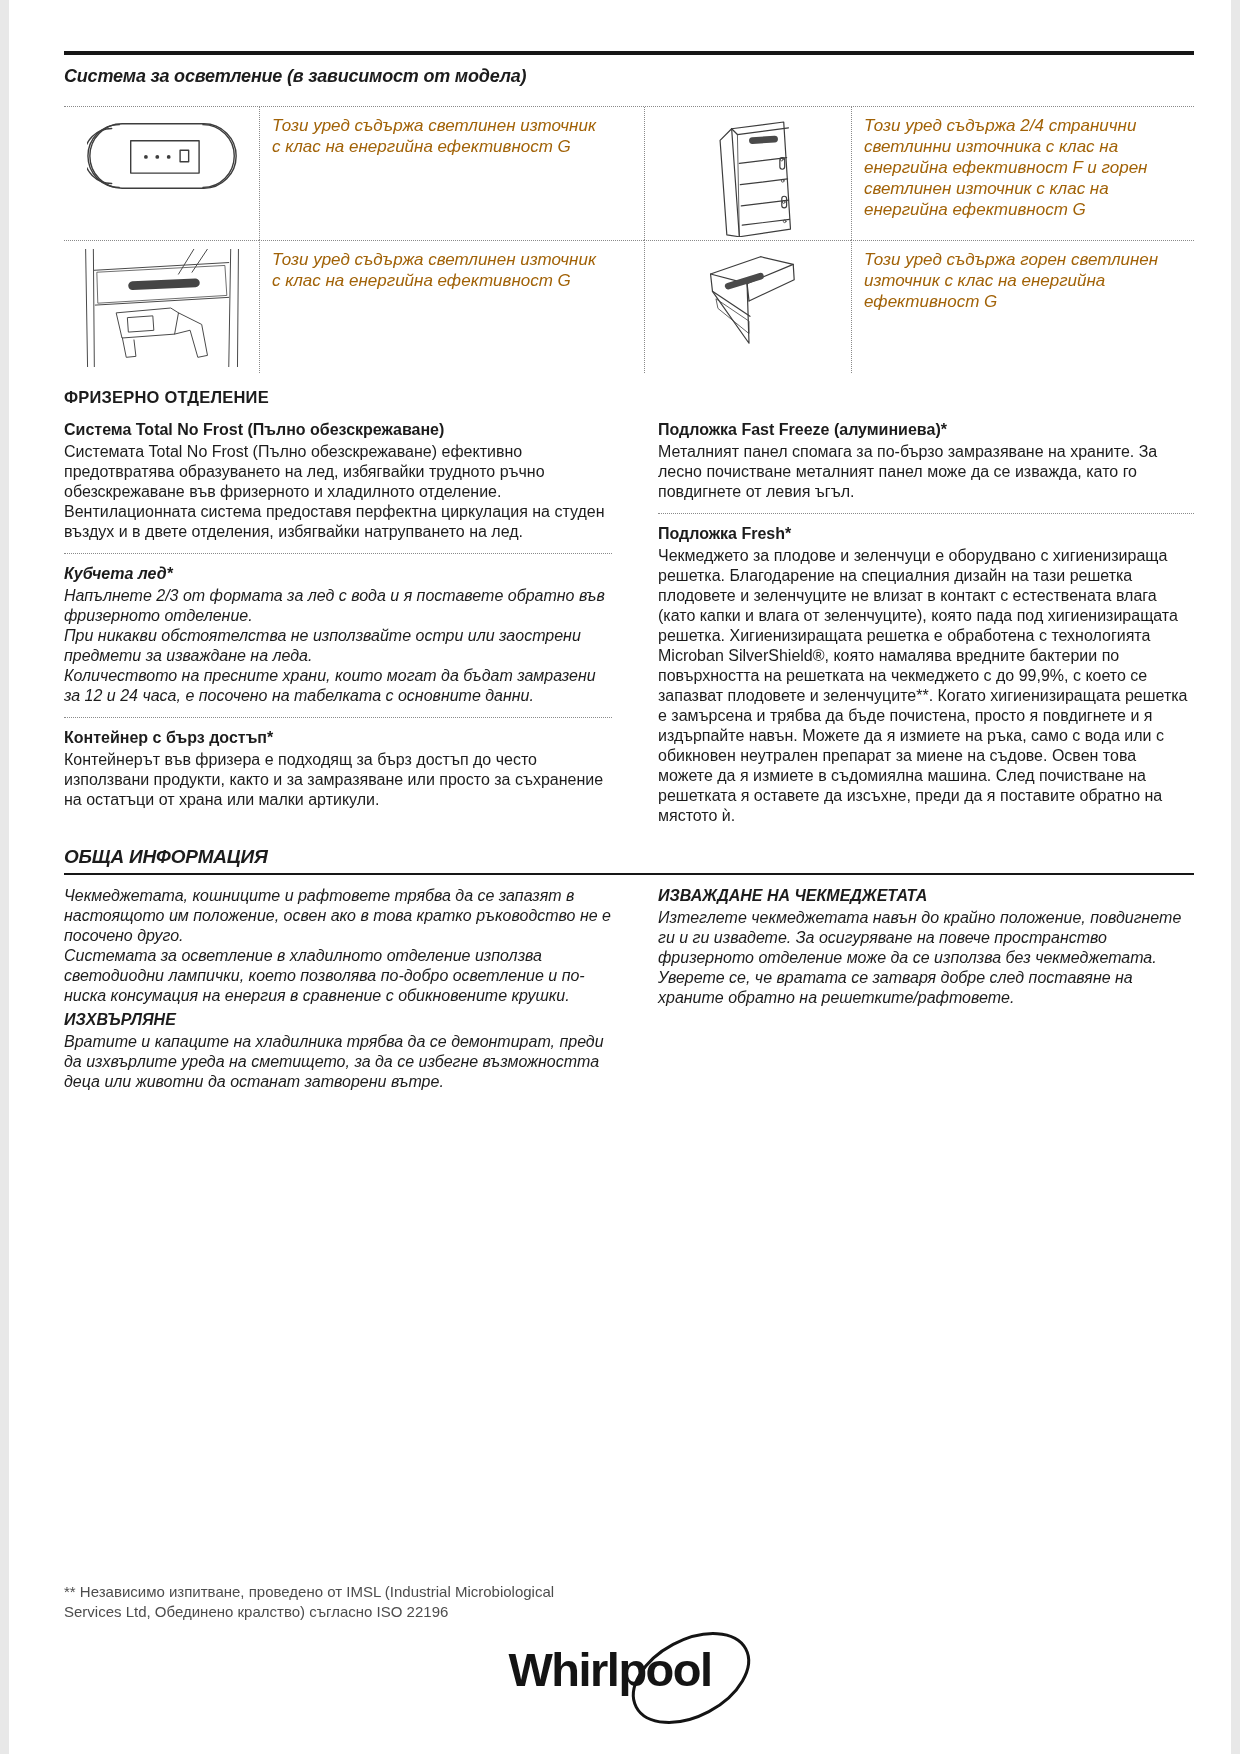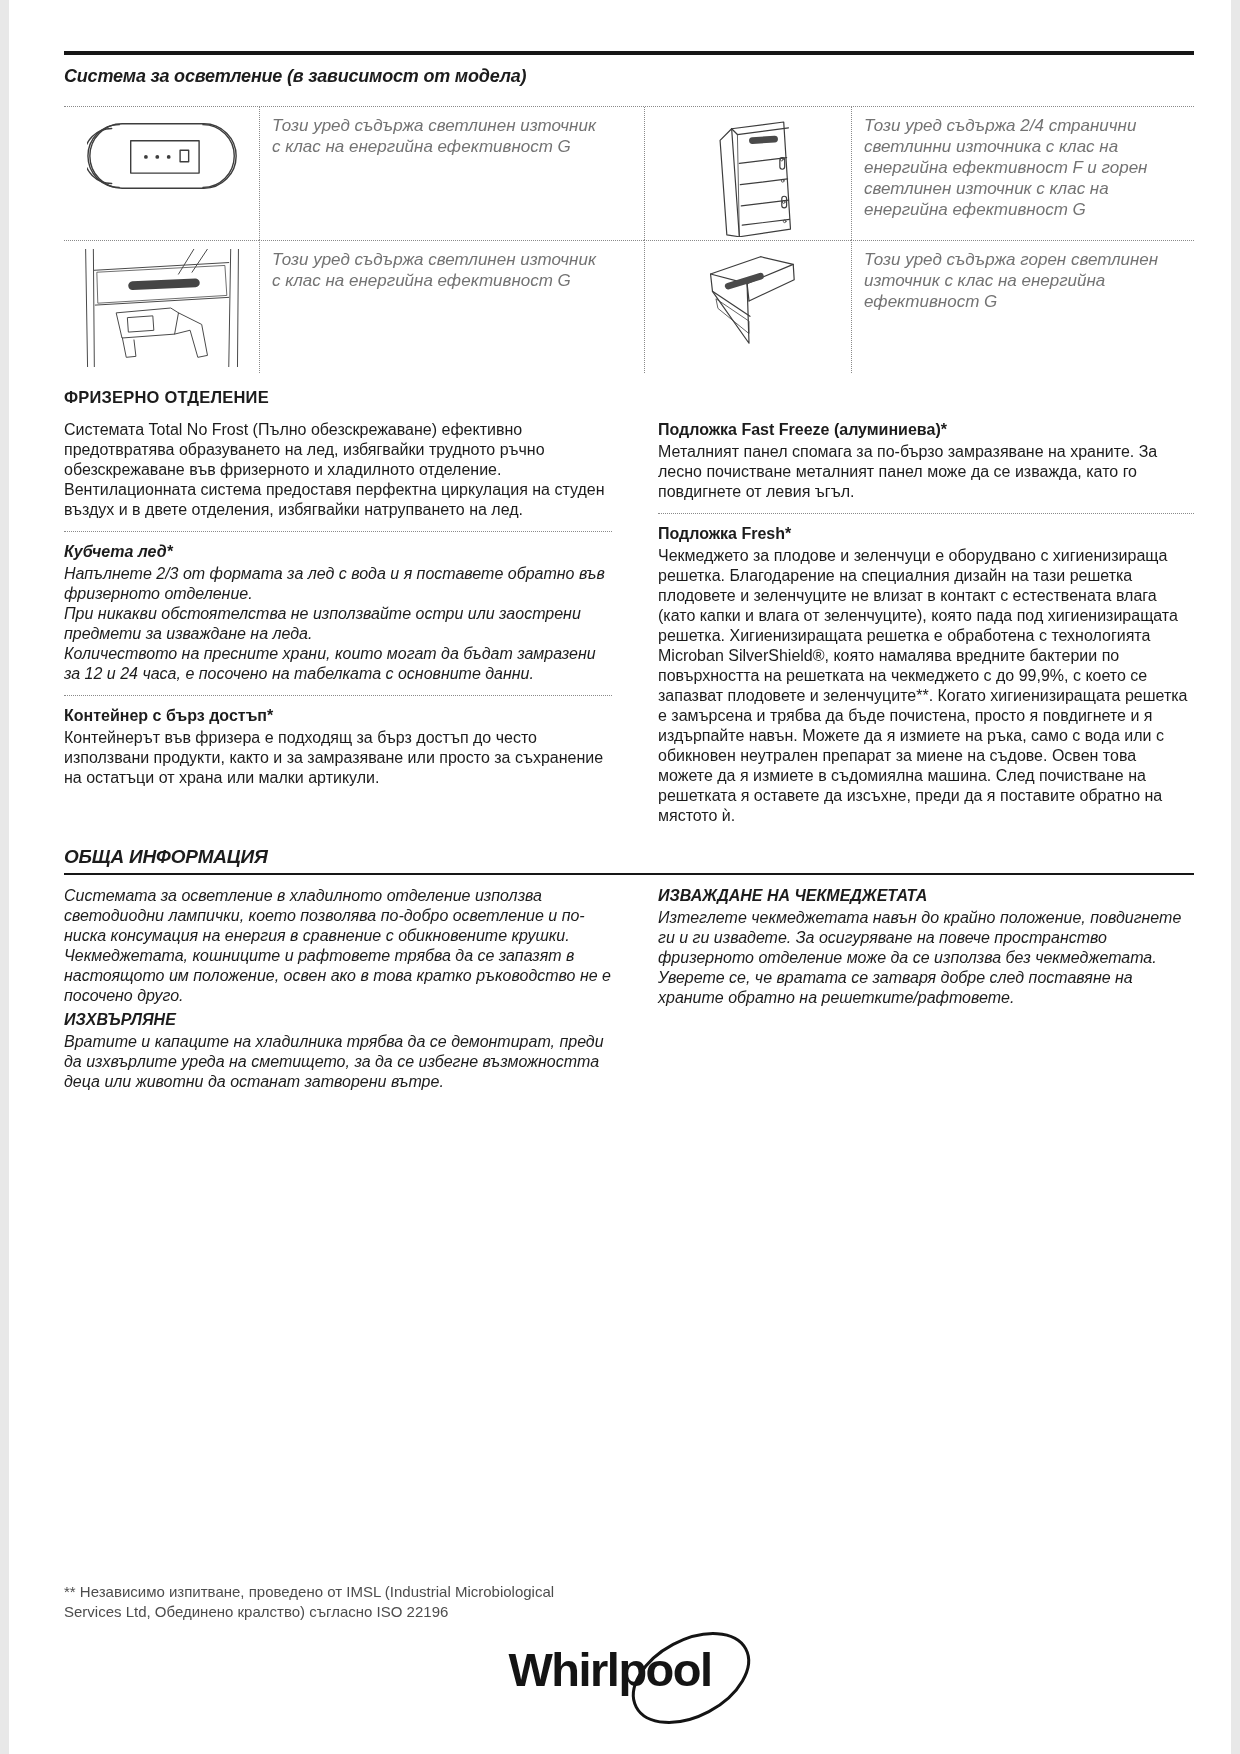--- a/index.html
+++ b/index.html
@@ -26,21 +26,21 @@
     position: absolute; left: 55px; top: 106px; width: 1130px; height: 266px;
     display: grid;
     grid-template-columns: 195px 385px 207px 343px;
     grid-template-rows: 133px 133px;
     border-top: 1px dotted #8a8a8a;
   }
   .lt-cell { padding: 8px 10px 6px 12px; }
   .lt-cell.vline { border-left: 1px dotted #8a8a8a; }
   .lt-cell.hline { border-top: 1px dotted #8a8a8a; }
   .lt-img { display: flex; align-items: flex-start; justify-content: center; padding-top: 8px; }
-  .lt-text { font-style: italic; font-size: 17px; line-height: 21px; color: #737373; }
+  .lt-text { font-style: italic; font-size: 17px; line-height: 21px; color: #a16207; }
   .lt-text .txt { display: block; max-width: 330px; }
 
   
   .block-h { font-size: 16px; font-weight: 700; margin: 0 0 2px 0; line-height: 20px; }
   .block-h.it { font-style: italic; }
   p.body { margin: 0; font-size: 16px; line-height: 20px; }
   p.body.it { font-style: italic; }
   .divider { border: none; border-top: 1px dotted #8a8a8a; margin: 11px 0 10px 0; }
 
   
@@ -173,20 +173,21 @@
 
     <div class="lt-cell lt-text vline hline">
       <span class="txt">Този уред съдържа горен светлинен източник с клас на енергийна ефективност G</span>
     </div>
   </div>
 
   <div class="freezer">
     <h2 class="freezer-title">ФРИЗЕРНО ОТДЕЛЕНИЕ</h2>
     <div class="cols">
       <div class="col-l">
+        <h3 class="block-h">Система Total No Frost (Пълно обезскрежаване)</h3>
         <p class="body">Системата Total No Frost (Пълно обезскрежаване) ефективно предотвратява образуването на лед, избягвайки трудното ръчно обезскрежаване във фризерното и хладилното отделение. Вентилационната система предоставя перфектна циркулация на студен въздух и в двете отделения, избягвайки натрупването на лед.</p>
         <hr class="divider">
         <h3 class="block-h it">Кубчета лед*</h3>
         <p class="body it">Напълнете 2/3 от формата за лед с вода и я поставете обратно във фризерното отделение.</p>
         <p class="body it">При никакви обстоятелства не използвайте остри или заострени предмети за изваждане на леда.</p>
         <p class="body it">Количеството на пресните храни, които могат да бъдат замразени за 12 и 24 часа, е посочено на табелката с основните данни.</p>
         <hr class="divider">
         <h3 class="block-h">Контейнер с бърз достъп*</h3>
         <p class="body">Контейнерът във фризера е подходящ за бърз достъп до често използвани продукти, както и за замразяване или просто за съхранение на остатъци от храна или малки артикули.</p>
       </div>
@@ -198,22 +199,22 @@
         <p class="body">Чекмеджето за плодове и зеленчуци е оборудвано с хигиенизираща решетка. Благодарение на специалния дизайн на тази решетка плодовете и зеленчуците не влизат в контакт с естествената влага (като капки и влага от зеленчуците), която пада под хигиенизиращата решетка. Хигиенизиращата решетка е обработена с технологията Microban SilverShield®, която намалява вредните бактерии по повърхността на решетката на чекмеджето с до 99,9%, с което се запазват плодовете и зеленчуците**. Когато хигиенизиращата решетка е замърсена и трябва да бъде почистена, просто я повдигнете и я издърпайте навън. Можете да я измиете на ръка, само с вода или с обикновен неутрален препарат за миене на съдове. Освен това можете да я измиете в съдомиялна машина. След почистване на решетката я оставете да изсъхне, преди да я поставите обратно на мястото ѝ.</p>
       </div>
     </div>
   </div>
 
   <div class="general">
     <h2 class="general-title">ОБЩА ИНФОРМАЦИЯ</h2>
     <div class="general-rule"></div>
     <div class="cols">
       <div class="col-l">
+        <p class="body it">Чекмеджетата, кошниците и рафтовете трябва да се запазят в настоящото им положение, освен ако в това кратко ръководство не е посочено друго.</p>
         <p class="body it">Системата за осветление в хладилното отделение използва светодиодни лампички, което позволява по-добро осветление и по-ниска консумация на енергия в сравнение с обикновените крушки.</p>
-        <p class="body it">Чекмеджетата, кошниците и рафтовете трябва да се запазят в настоящото им положение, освен ако в това кратко ръководство не е посочено друго.</p>
         <h3 class="block-h it sub-h">ИЗХВЪРЛЯНЕ</h3>
         <p class="body it">Вратите и капаците на хладилника трябва да се демонтират, преди да изхвърлите уреда на сметището, за да се избегне възможността деца или животни да останат затворени вътре.</p>
       </div>
       <div class="col-r">
         <h3 class="block-h it">ИЗВАЖДАНЕ НА ЧЕКМЕДЖЕТАТА</h3>
         <p class="body it">Изтеглете чекмеджетата навън до крайно положение, повдигнете ги и ги извадете. За осигуряване на повече пространство фризерното отделение може да се използва без чекмеджетата. Уверете се, че вратата се затваря добре след поставяне на храните обратно на решетките/рафтовете.</p>
       </div>
     </div>
   </div>
 

